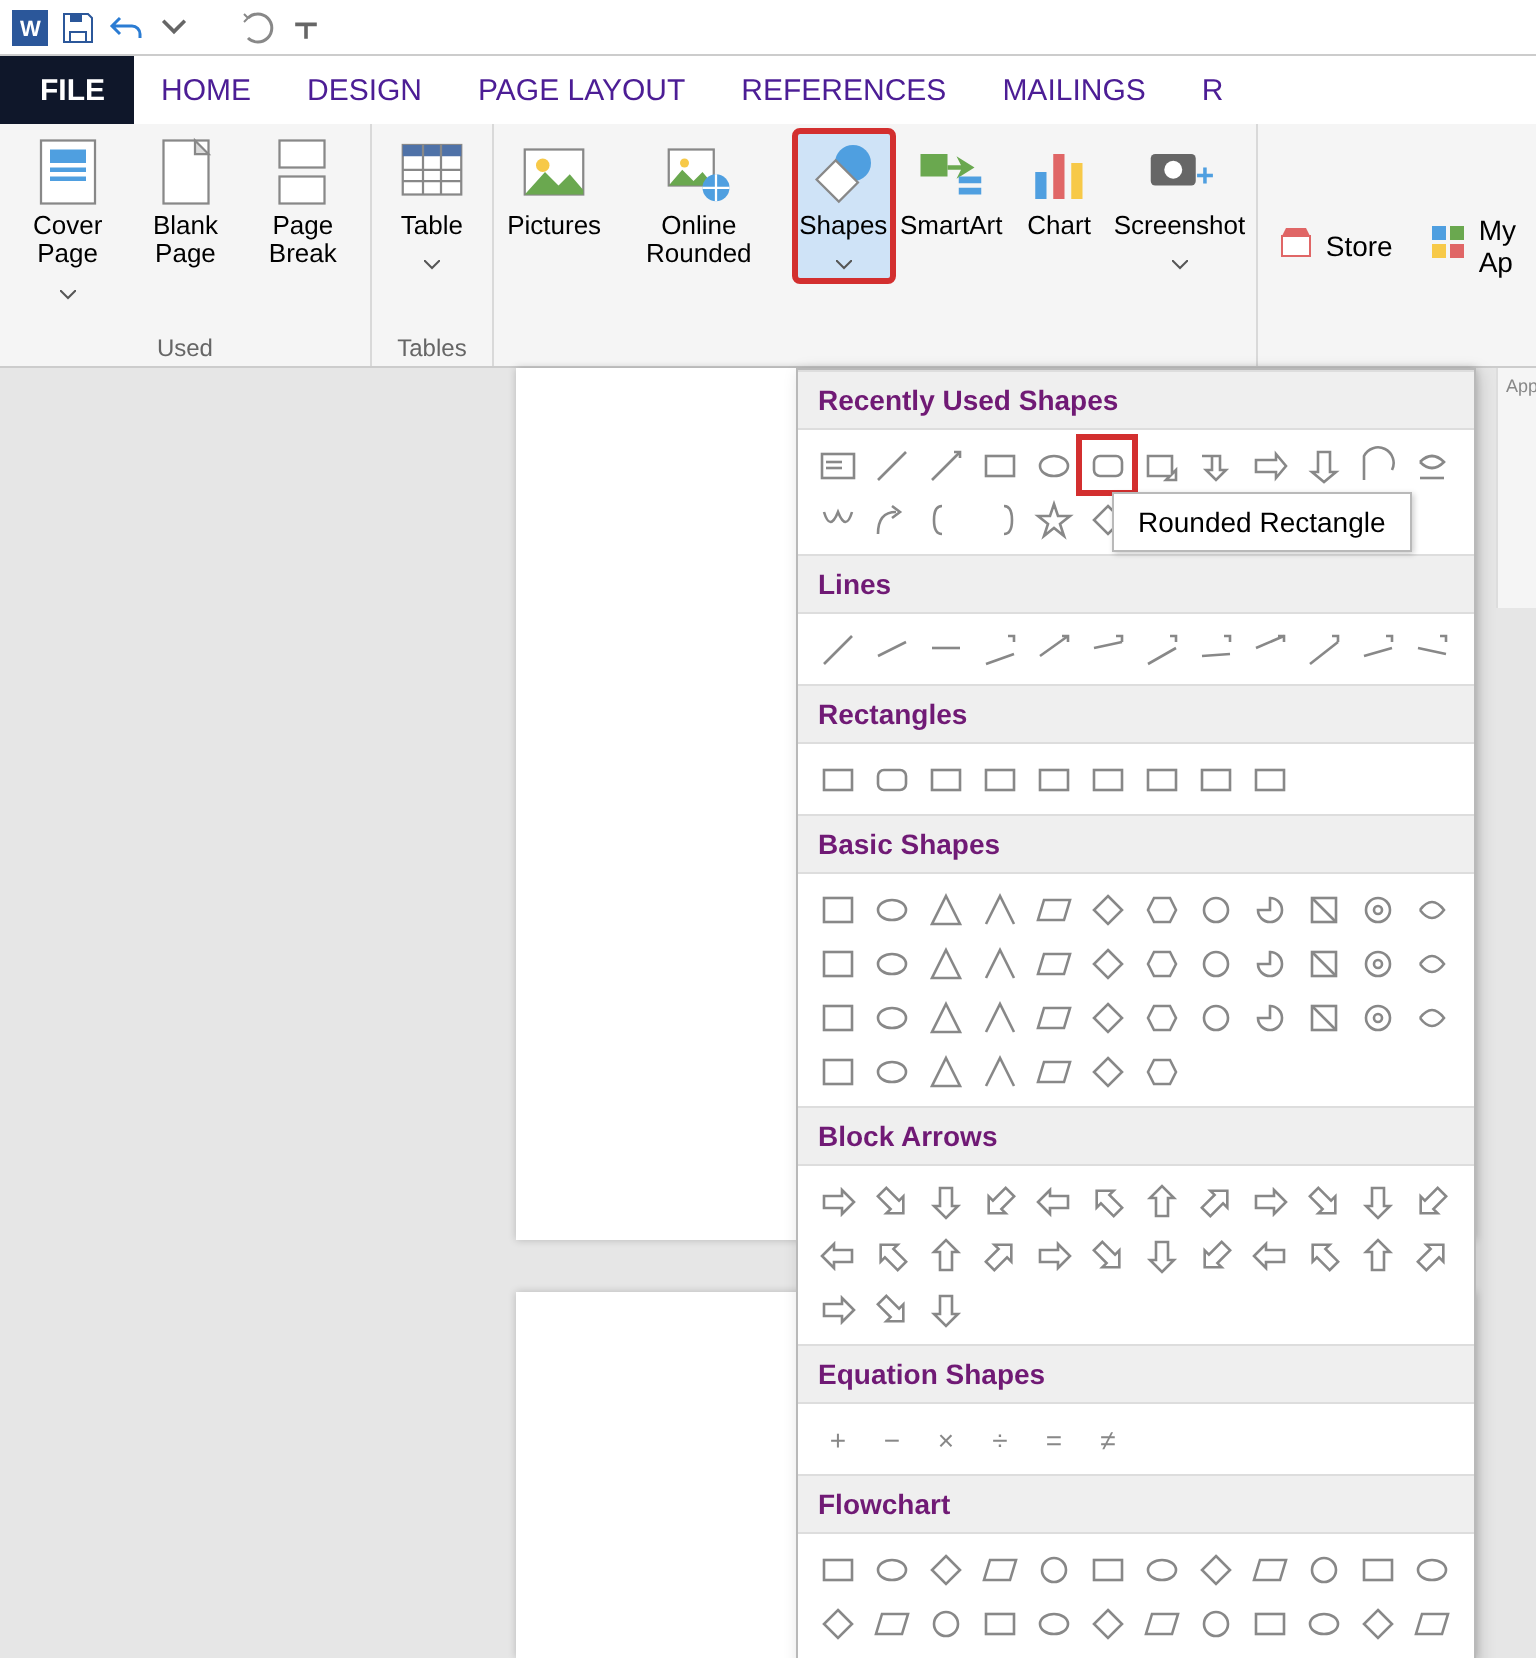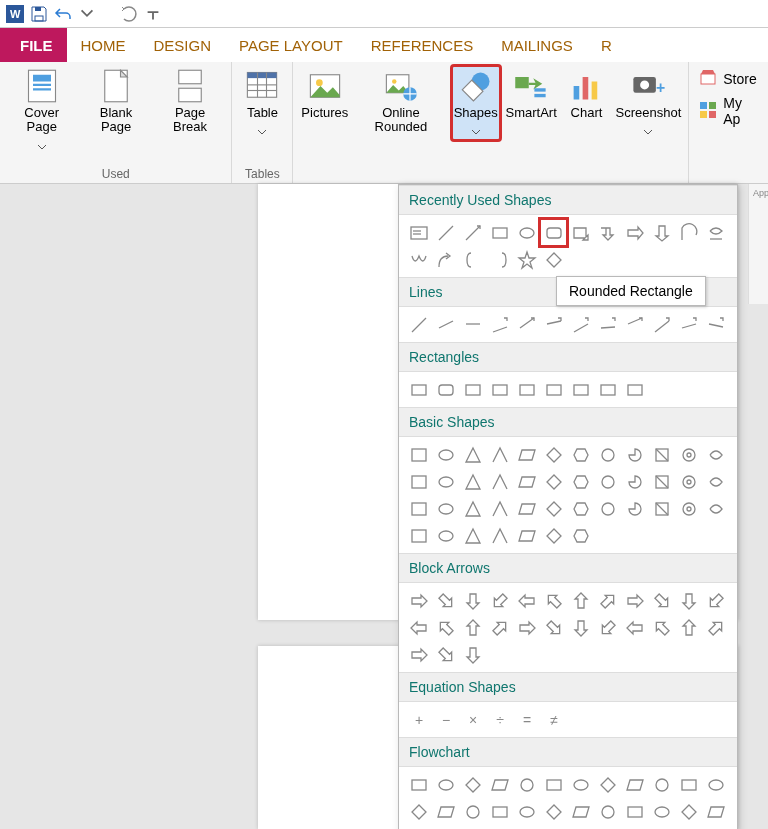--- a/index.html
+++ b/index.html
@@ -2,43 +2,43 @@
 <html><head>
 <meta charset="utf-8">
 <style>
   * { box-sizing: border-box; margin: 0; padding: 0; font-family: "Segoe UI", Arial, sans-serif; }
   body { width: 768px; height: 829px; background: #e6e6e6; overflow: hidden; font-size: 14px; }
 
   .titlebar { height: 28px; background: #fff; display: flex; align-items: center; padding: 0 6px; gap: 6px; border-bottom: 1px solid #ccc; }
   .titlebar .ic { width: 18px; height: 18px; display: inline-flex; align-items: center; justify-content: center; }
 
   .tabs { display: flex; background: #fff; height: 34px; align-items: stretch; }
-  .tab { padding: 0 14px; display: flex; align-items: center; font-size: 15px; color: #a16207; cursor: pointer; }
-  .tab.file { background: #be185d; color: #fff; font-weight: 600; padding-left: 20px; }
+  .tab { padding: 0 14px; display: flex; align-items: center; font-size: 15px; color: #4c1d95; cursor: pointer; }
+  .tab.file { background: #0f172a; color: #fff; font-weight: 600; padding-left: 20px; }
   .tab.active { color: #2b7cd3; }
   .red-outline { outline: 3px solid #d32f2f; outline-offset: -1px; }
 
   .ribbon { display: flex; background: #f5f5f5; border-bottom: 1px solid #ccc; height: 122px; }
   .group { display: flex; flex-direction: column; align-items: center; border-right: 1px solid #d9d9d9; padding: 4px 6px 2px 6px; }
   .group-row { display: flex; gap: 4px; }
   .group-label { font-size: 12px; color: #666; margin-top: auto; }
   .big-btn { display: flex; flex-direction: column; align-items: center; gap: 2px; padding: 2px 4px; cursor: pointer; border-radius: 2px; min-width: 48px; }
   .big-btn .icon-slot { width: 36px; height: 36px; display: flex; align-items: center; justify-content: center; }
   .big-btn .label { font-size: 13px; color: #000000; text-align: center; line-height: 1.1; }
   .shapes-active { background: #cfe3f7; }
-  .store-group { padding: 6px 10px; display:flex; flex-direction:column; gap:6px; font-size:14px;}
+  .store-group { padding: 6px 10px; display:flex; flex-direction:row; gap:19px; font-size:14px;}
   .store-item { display:flex; align-items:center; gap:6px;}
 
   .workarea { position: relative; background: #e6e6e6; height: 645px; }
   .doc-page { position: absolute; left: 258px; top: 0; width: 480px; background: #fff; box-shadow: 0 0 4px rgba(0,0,0,.2); }
   .doc-page.p1 { height: 436px; }
   .doc-page.p2 { top: 462px; height: 183px; }
 
   .shapes-panel { position: absolute; left: 398px; top: 0; width: 340px; background: #fff; border: 1px solid #b9b9b9; box-shadow: 2px 2px 8px rgba(0,0,0,.15); }
-  .shapes-panel .cat-header { background: #efefef; color: #0f766e; font-weight: 400; font-size: 14px; padding: 6px 10px; border-top: 1px solid #ddd; border-bottom: 1px solid #ddd; }
+  .shapes-panel .cat-header { background: #efefef; color: #701a75; font-weight: 700; font-size: 14px; padding: 6px 10px; border-top: 1px solid #ddd; border-bottom: 1px solid #ddd; }
   .shapes-grid { display: flex; flex-wrap: wrap; padding: 4px 6px; gap: 0; }
   .shape-cell { width: 27px; height: 27px; display: flex; align-items: center; justify-content: center; cursor: pointer; }
   .shape-cell svg { width: 20px; height: 20px; }
   .hl { outline: 3px solid #d32f2f; outline-offset: -1px; }
 
   .tooltip { position: absolute; background: #fff; border: 1px solid #b9b9b9; padding: 6px 12px; font-size: 14px; box-shadow: 1px 1px 3px rgba(0,0,0,.2); white-space: nowrap; z-index: 20; }
 
   .side-fragment { position: absolute; right: 0; top: 0; width: 20px; height: 120px; background:#f5f5f5; border-left:1px solid #ddd; font-size:9px; color:#888; overflow:hidden; }
 </style>
 </head>
@@ -1077,14 +1077,14 @@
           </svg>
         </div>
         <div style="flex-basis: 100%; height: 0px;"></div>
       </div>
     </div>
 
   <div class="side-fragment">
     <div style="padding:4px">Apps</div>
   </div>
 
-  <div class="tooltip" style="left:556px; top:92px">Rounded Rectangle</div>
+  <div class="tooltip" style="left:556px; top:62px">Rounded Rectangle</div>
 </div>
 
 </body></html>

